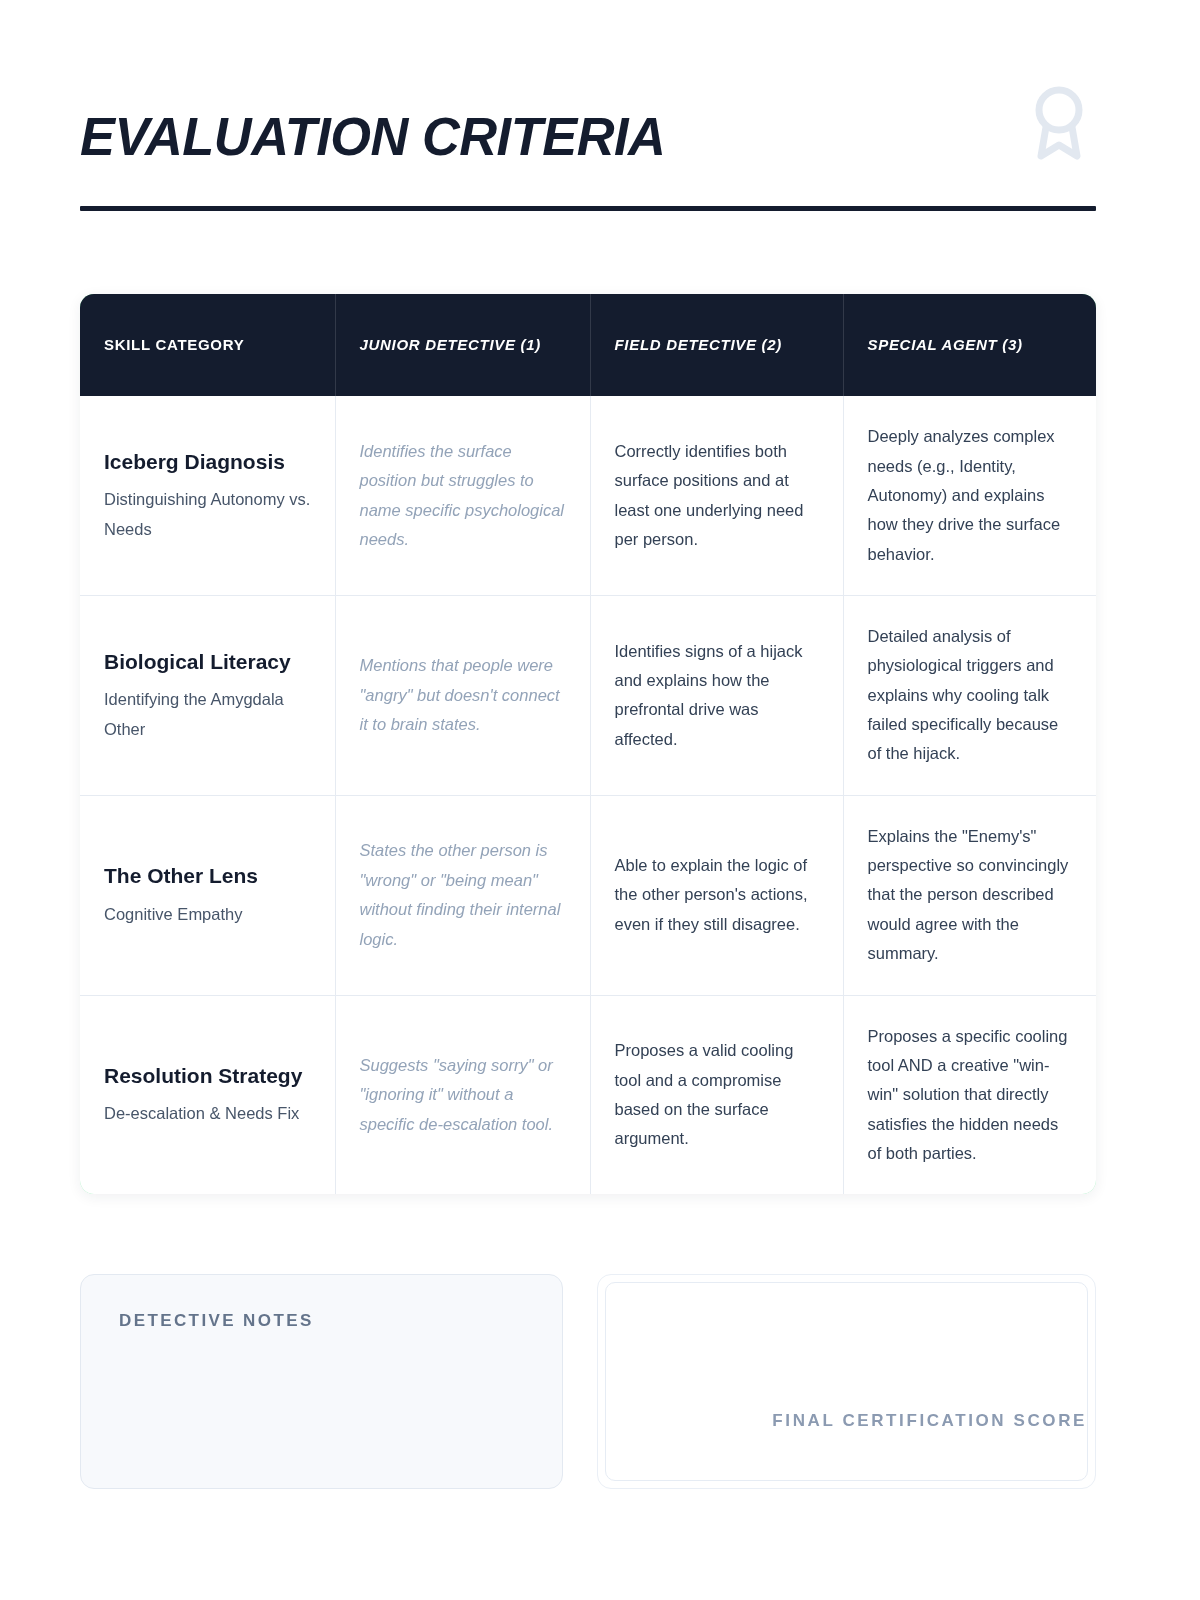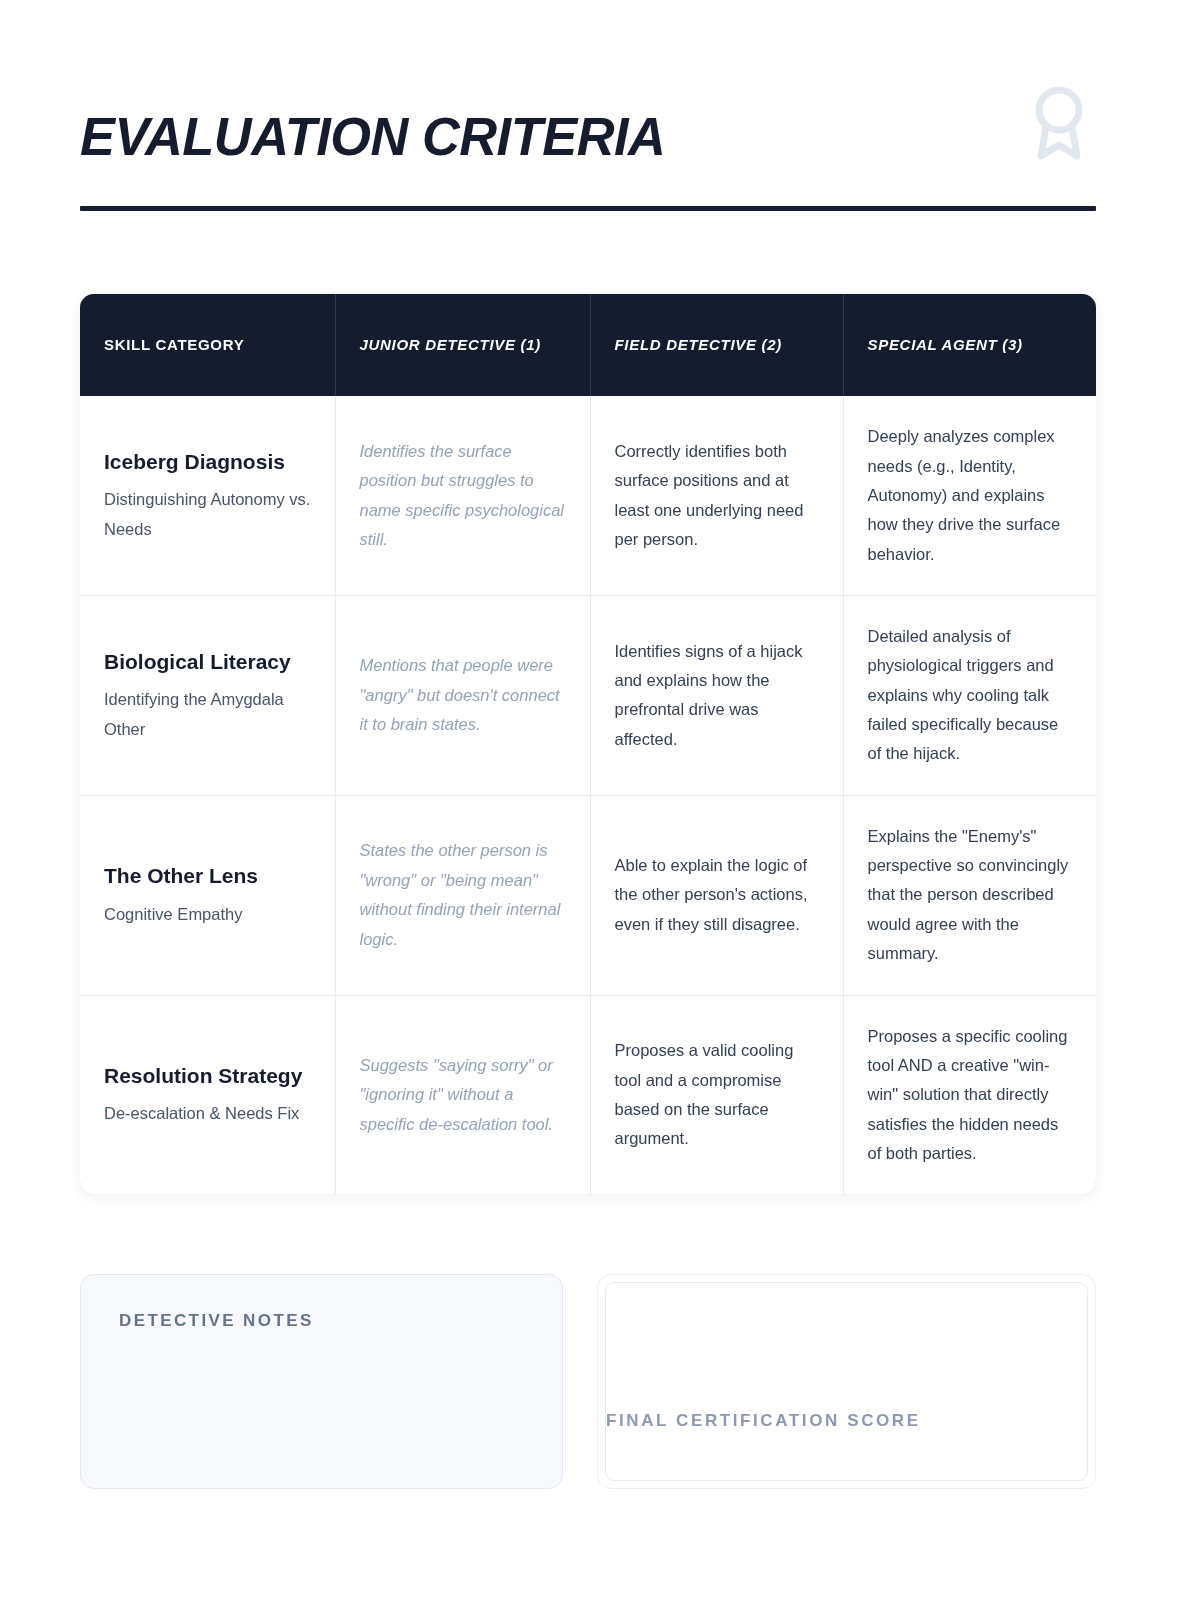--- a/index.html
+++ b/index.html
@@ -175,21 +175,21 @@
     padding: 7px;
   }
 
   .score-inner {
     width: 100%;
     height: 100%;
     border: 1px solid #e6ecf4;
     border-radius: 10px;
     display: flex;
     flex-direction: column;
-    align-items: flex-start;
+    align-items: flex-end;
     justify-content: center;
     padding-top: 78px;
   }
 
   .score-label {
     font-size: 17px;
     font-weight: 700;
     letter-spacing: 2.6px;
     color: #8b9ab1;
     text-transform: uppercase;
@@ -230,21 +230,21 @@
           <th class="lvl">SPECIAL AGENT (3)</th>
         </tr>
       </thead>
       <tbody>
         <tr>
           <td class="skill">
             <div class="skill-name">Iceberg Diagnosis</div>
             <div class="skill-sub">Distinguishing Autonomy vs. Needs</div>
           </td>
           <td class="lvl1">
-            <div class="desc">Identifies the surface position but struggles to name specific psychological still.</div>
+            <div class="desc">Identifies the surface position but struggles to name specific psychological needs.</div>
           </td>
           <td class="lvl2">
             <div class="desc">Correctly identifies both surface positions and at least one underlying need per person.</div>
           </td>
           <td class="lvl3">
             <div class="desc">Deeply analyzes complex needs (e.g., Identity, Autonomy) and explains how they drive the surface behavior.</div>
           </td>
         </tr>
         <tr>
           <td class="skill">

